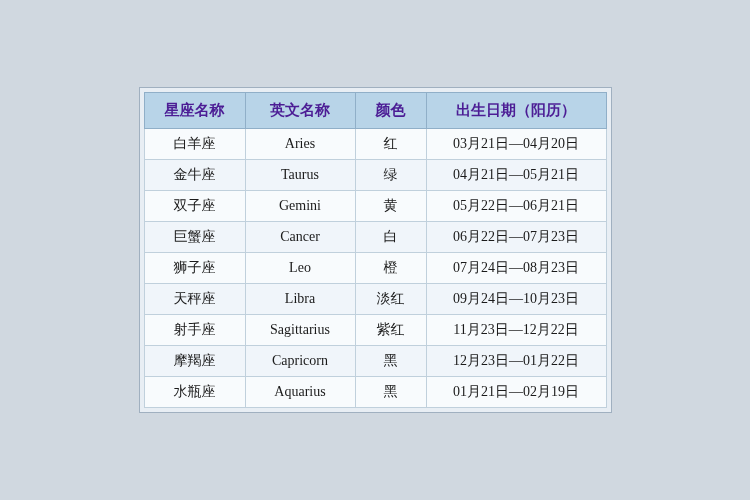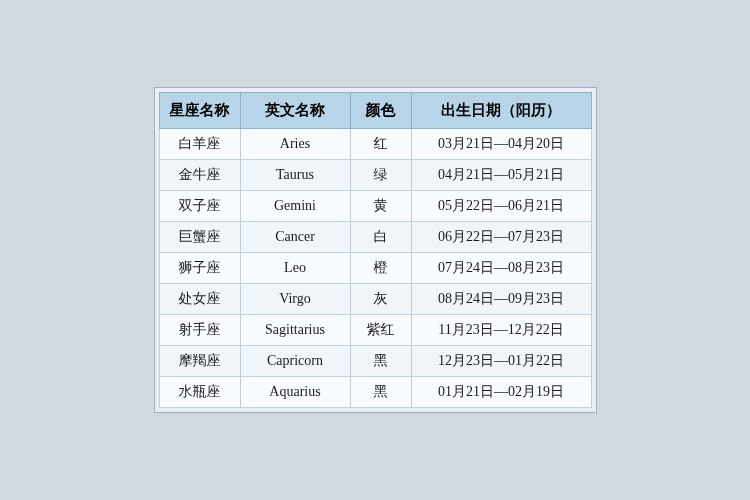--- a/index.html
+++ b/index.html
@@ -24,24 +24,24 @@
       padding: 4px;
     }
 
     table {
       border-collapse: collapse;
       background-color: #f0f5fa;
     }
 
     th {
       background-color: #b8d4e8;
-      color: #000000;
+      color: #4c1d95;
       font-weight: bold;
       text-align: center;
-      padding: 8px 10px;
+      padding: 8px 20px;
       border: 1px solid #90afc8;
       font-size: 15px;
     }
 
     td {
       text-align: center;
       padding: 6px 16px;
       border: 1px solid #c0d0dc;
       font-size: 14px;
       color: #1a1a1a;
@@ -95,24 +95,24 @@
           <td>白</td>
           <td>06月22日—07月23日</td>
         </tr>
         <tr>
           <td>狮子座</td>
           <td>Leo</td>
           <td>橙</td>
           <td>07月24日—08月23日</td>
         </tr>
         <tr>
-          <td>处女座</td>
-          <td>Virgo</td>
-          <td>灰</td>
-          <td>08月24日—09月23日</td>
+          <td>天秤座</td>
+          <td>Libra</td>
+          <td>淡红</td>
+          <td>09月24日—10月23日</td>
         </tr>
         <tr>
           <td>射手座</td>
           <td>Sagittarius</td>
           <td>紫红</td>
           <td>11月23日—12月22日</td>
         </tr>
         <tr>
           <td>摩羯座</td>
           <td>Capricorn</td>

